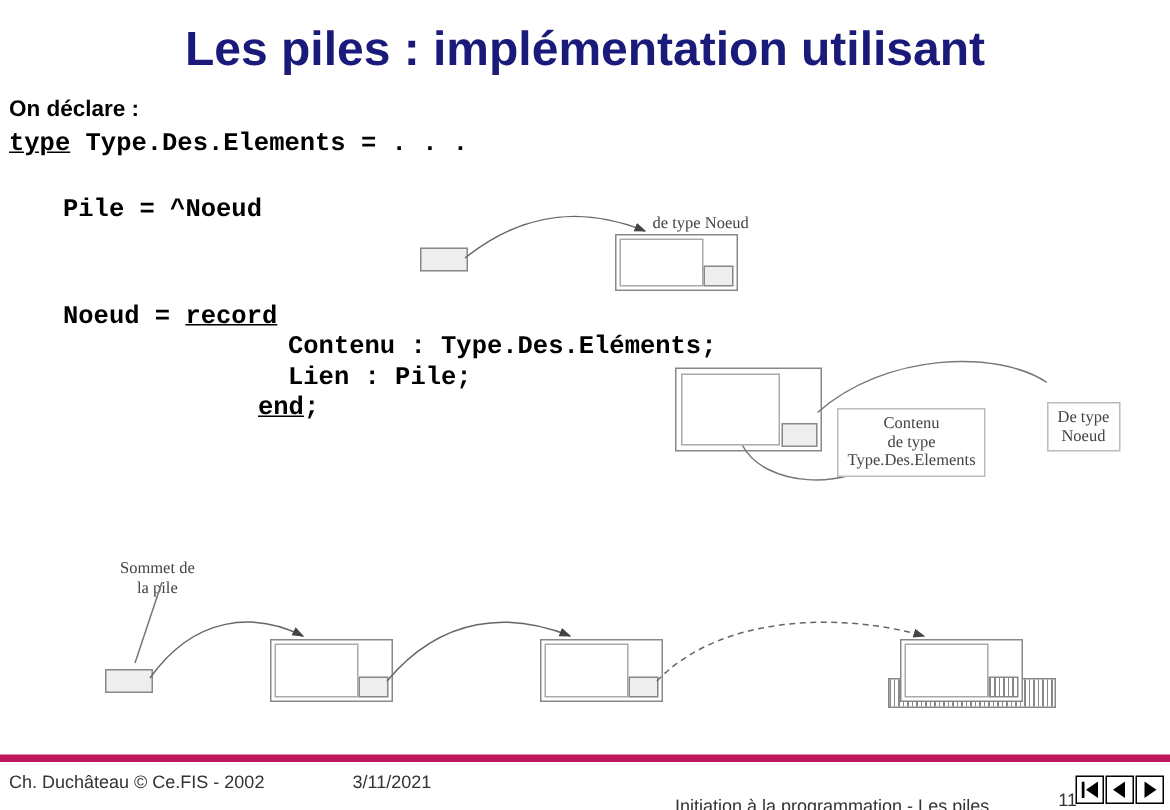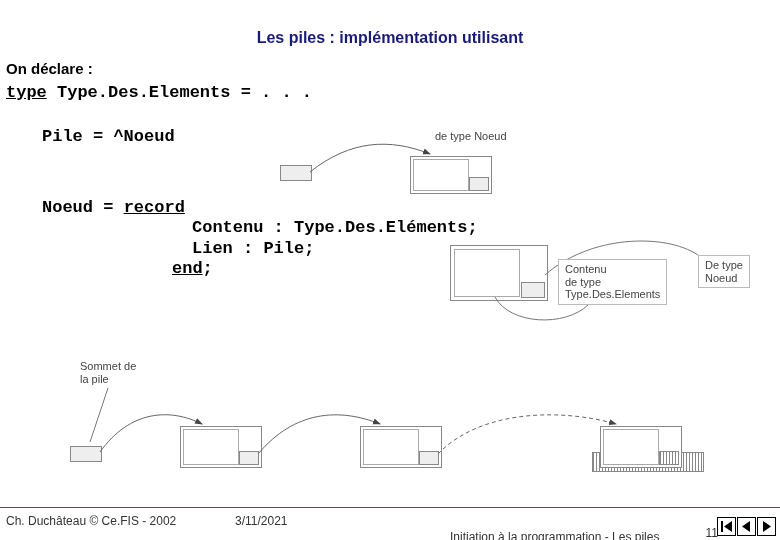--- a/index.html
+++ b/index.html
@@ -9,23 +9,23 @@
     height: 540px;
     font-family: Arial, Helvetica, sans-serif;
     background: #ffffff;
     position: relative;
     overflow: hidden;
   }
   .title {
     text-align: center;
     color: #1a1a7a;
     font-weight: bold;
-    font-size: 16px;
+    font-size: 32px;
     line-height: 1.25;
-    padding: 28px 40px 6px 40px;
+    padding: 12px 40px 6px 40px;
   }
   .declare {
     font-size: 15px;
     font-weight: bold;
     color: #000;
     padding: 6px 0 0 6px;
   }
   .codeblock {
     font-family: "Courier New", Courier, monospace;
     font-size: 17px;
@@ -41,41 +41,43 @@
   .diagram {
     position: absolute;
   }
   .box {
     position: absolute;
     border: 1px solid #888;
     background: #fff;
   }
   .label-txt {
     position: absolute;
-    font-family: Liberation Sans, sans-serif;
+    font-family: Liberation Serif, serif;
     font-size: 11px;
     color: #444;
+    text-align: center;
     line-height: 1.15;
+    margin-top: 13px;
   }
   .hatch {
     position: absolute;
     background: repeating-linear-gradient(90deg,#888 0,#888 1px,#fff 1px,#fff 3px);
     border: 1px solid #888;
   }
   svg.overlay {
     position: absolute;
     pointer-events: none;
   }
   .footer {
     position: absolute;
     bottom: 6px;
     left: 0;
     width: 780px;
     height: 26px;
-    border-top: 1px solid #be185d;
+    border-top: 5px solid #be185d;
     font-size: 12px;
     color: #333;
   }
   .footer .f-left { position: absolute; left: 6px; top: 6px; }
   .footer .f-date { position: absolute; left: 235px; top: 6px; }
   .footer .f-mid { position: absolute; left: 450px; top: 22px; }
   .footer .f-num { position: absolute; right: 62px; top: 18px; }
   .nav-btns {
     position: absolute;
     right: 4px;

